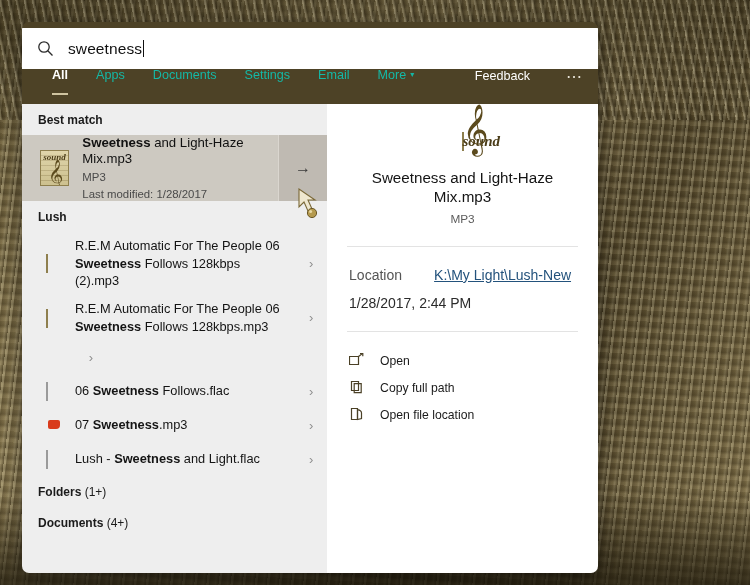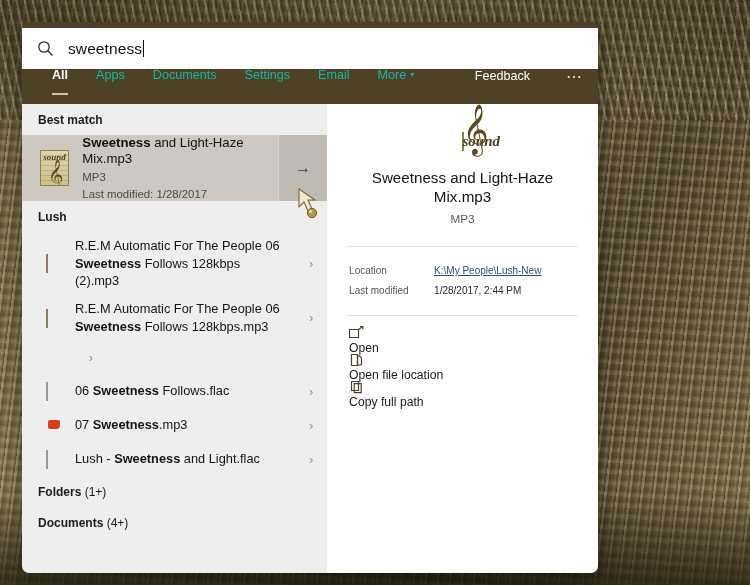--- a/index.html
+++ b/index.html
@@ -355,37 +355,36 @@
     margin-top: 6px;
   }
   .pv-divider {
     height: 1px;
     background: #e3e3e3;
     margin: 20px 20px 0 20px;
   }
   .pv-meta { padding: 14px 0 14px 22px; }
   .meta-row {
     display: flex;
-    font-size: 10px;
+    font-size: 14px;
     line-height: 2.0;
   }
   .meta-key { width: 85px; color: #555; flex: 0 0 85px; }
   .meta-val { color: #2b2b2b; }
   .meta-link {
     color: #23527c;
     text-decoration: underline;
   }
   .pv-actions { padding: 9px 0 0 22px; }
   .action-row {
     display: flex;
-    align-items: flex-start;
+    align-items: flex-end;
     height: 27px;
     font-size: 12.2px;
     color: #1a1a1a;
-    flex-direction: column;
   }
   .action-icon {
     flex: 0 0 16px;
     width: 16px;
     height: 16px;
     margin-right: 15px;
     position: relative;
     color: #4a4026;
   }
 
@@ -515,24 +514,23 @@
             </span>
             <div class="pv-name">Sweetness and Light-Haze Mix.mp3</div>
             <div class="pv-type">MP3</div>
           </div>
 
           <div class="pv-divider"></div>
 
           <div class="pv-meta">
             <div class="meta-row">
               <span class="meta-key">Location</span>
-              <span class="meta-val meta-link">K:\My People\Lush-New</span>
+              <span class="meta-val meta-link">K:\My Light\Lush-New</span>
             </div>
             <div class="meta-row">
-              <span class="meta-key">Last modified</span>
               <span class="meta-val">1/28/2017, 2:44 PM</span>
             </div>
           </div>
 
           <div class="pv-divider" style="margin-top:0"></div>
 
           <div class="pv-actions">
 
             <div class="action-row">
               <span class="action-icon">
@@ -541,35 +539,35 @@
                   <path d="M9.5 4.5 L13.5 1.5" stroke="currentColor" stroke-width="1.2"></path>
                   <path d="M11 1.5 h2.8 v2.8" fill="none" stroke="currentColor" stroke-width="1.2"></path>
                 </svg>
               </span>
               <span>Open</span>
             </div>
 
             <div class="action-row">
               <span class="action-icon">
                 <svg width="16" height="16" viewBox="0 0 16 16" aria-hidden="true">
+                  <path d="M2.5 2.5 h7 v9 h-7 z" fill="none" stroke="currentColor" stroke-width="1.2"></path>
+                  <path d="M5.2 4.6 h7 v9 h-7 z" fill="none" stroke="currentColor" stroke-width="1.2"></path>
+                </svg>
+              </span>
+              <span>Copy full path</span>
+            </div>
+
+            <div class="action-row">
+              <span class="action-icon">
+                <svg width="16" height="16" viewBox="0 0 16 16" aria-hidden="true">
                   <path d="M2.5 2.5 h6 v11 h-6 z" fill="none" stroke="currentColor" stroke-width="1.2"></path>
                   <path d="M8.5 3.6 c3 .6 4 1.6 4 3.4 v5.6 l-4 .9 z" fill="none" stroke="currentColor" stroke-width="1.2"></path>
                 </svg>
               </span>
               <span>Open file location</span>
-            </div>
-
-            <div class="action-row">
-              <span class="action-icon">
-                <svg width="16" height="16" viewBox="0 0 16 16" aria-hidden="true">
-                  <path d="M2.5 2.5 h7 v9 h-7 z" fill="none" stroke="currentColor" stroke-width="1.2"></path>
-                  <path d="M5.2 4.6 h7 v9 h-7 z" fill="none" stroke="currentColor" stroke-width="1.2"></path>
-                </svg>
-              </span>
-              <span>Copy full path</span>
             </div>
 
           </div>
         </div>
       </div>
     </div>
   </div>
 
   <div id="cursor">
     <svg width="26" height="32" viewBox="0 0 26 32" aria-hidden="true">

